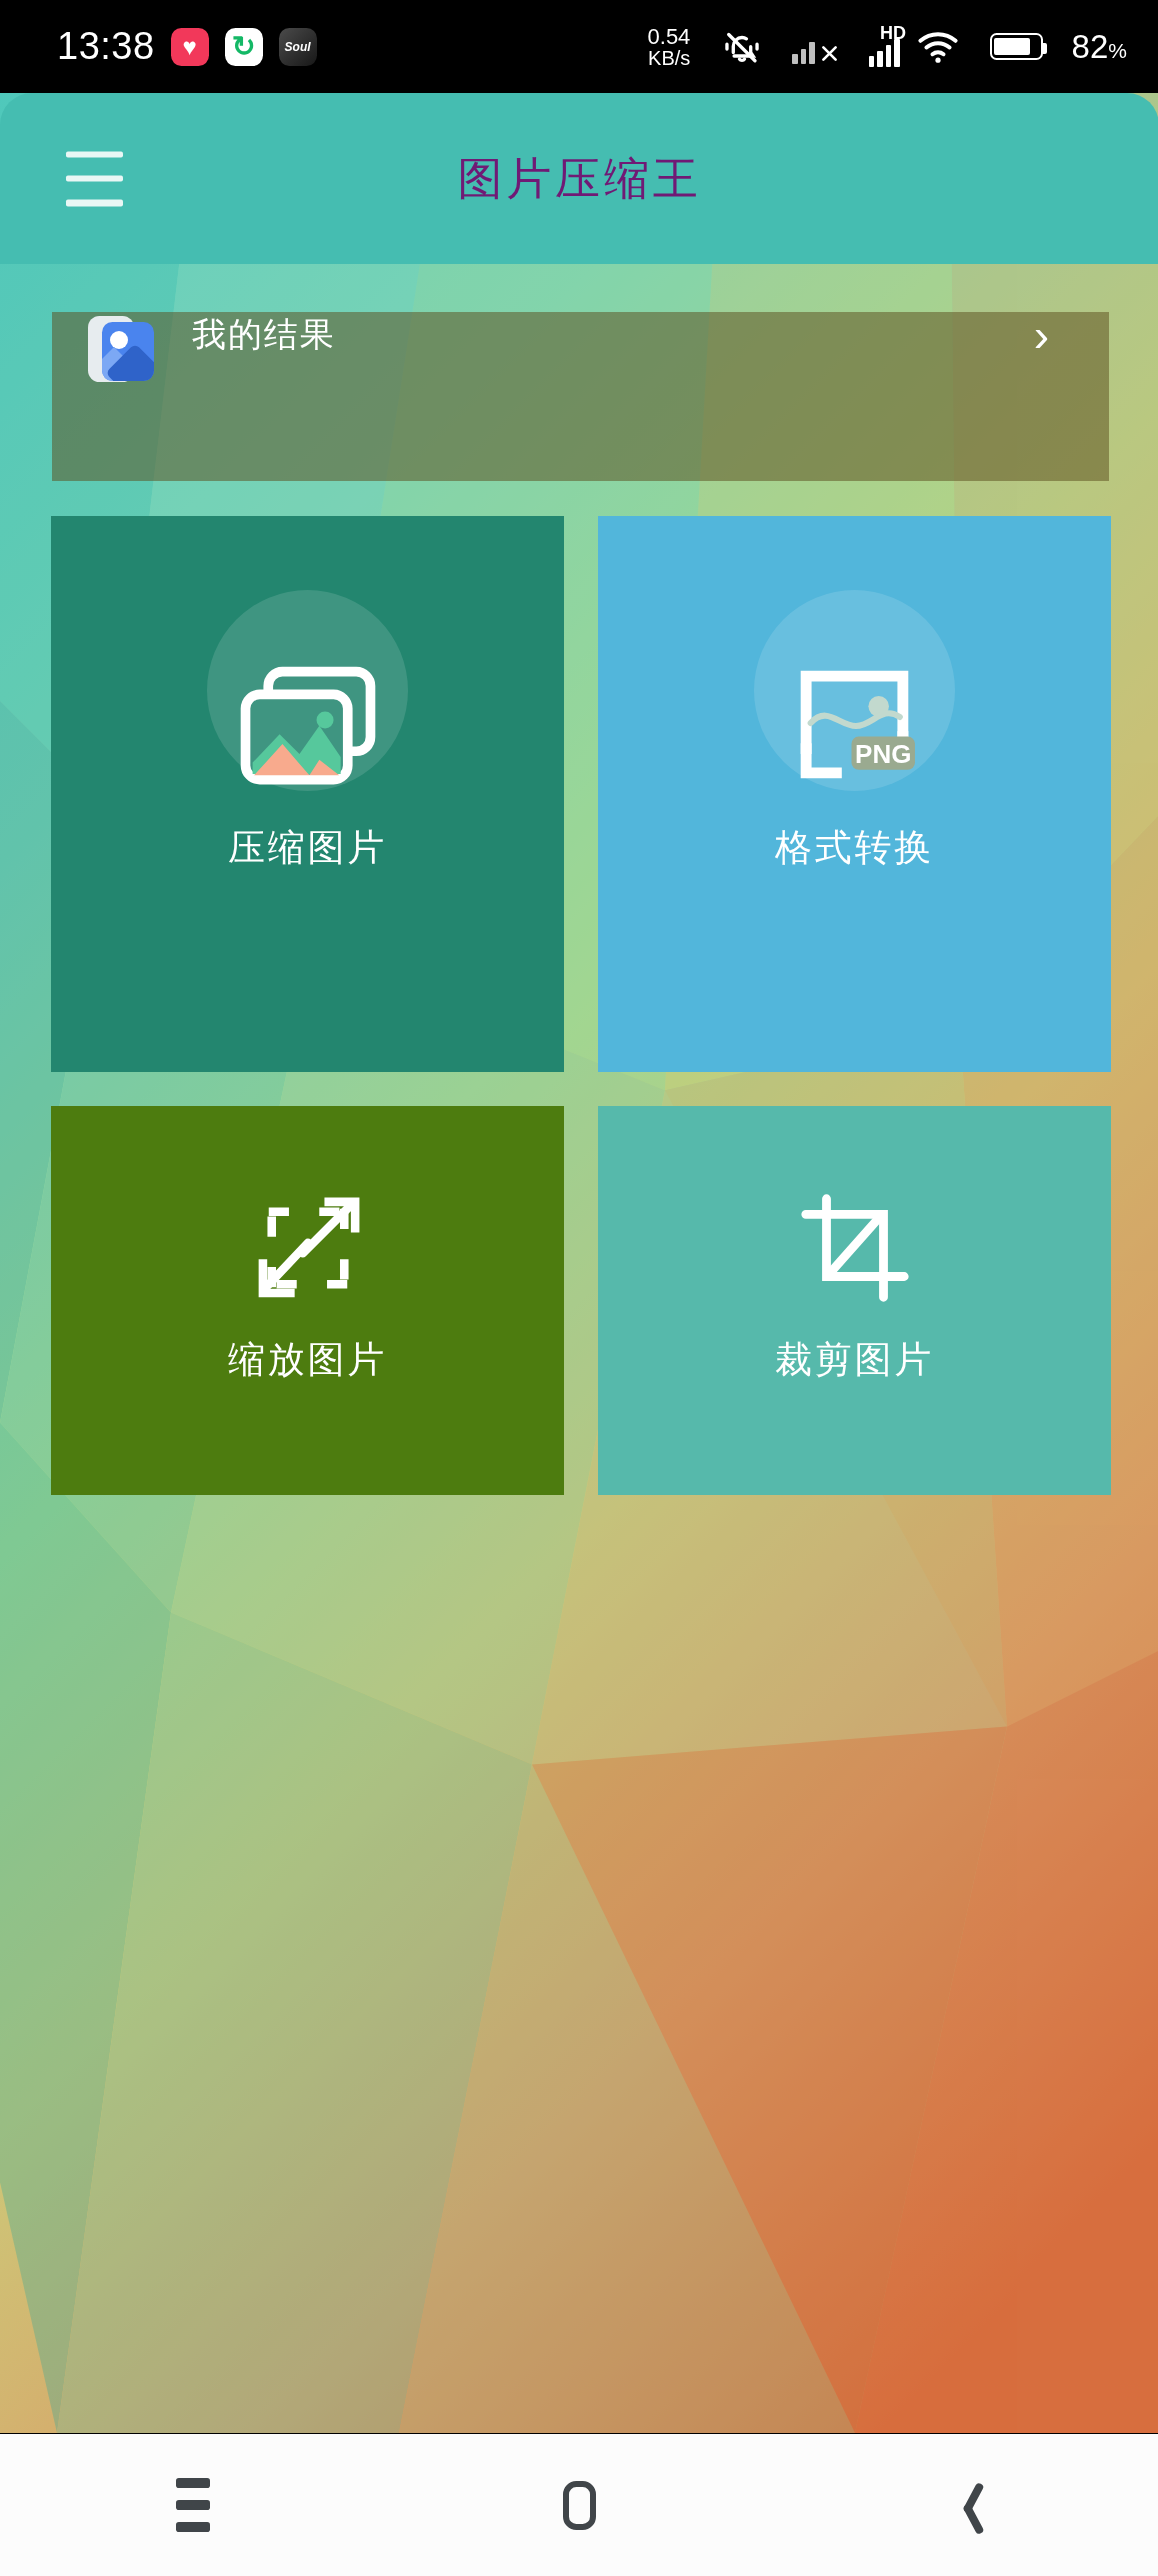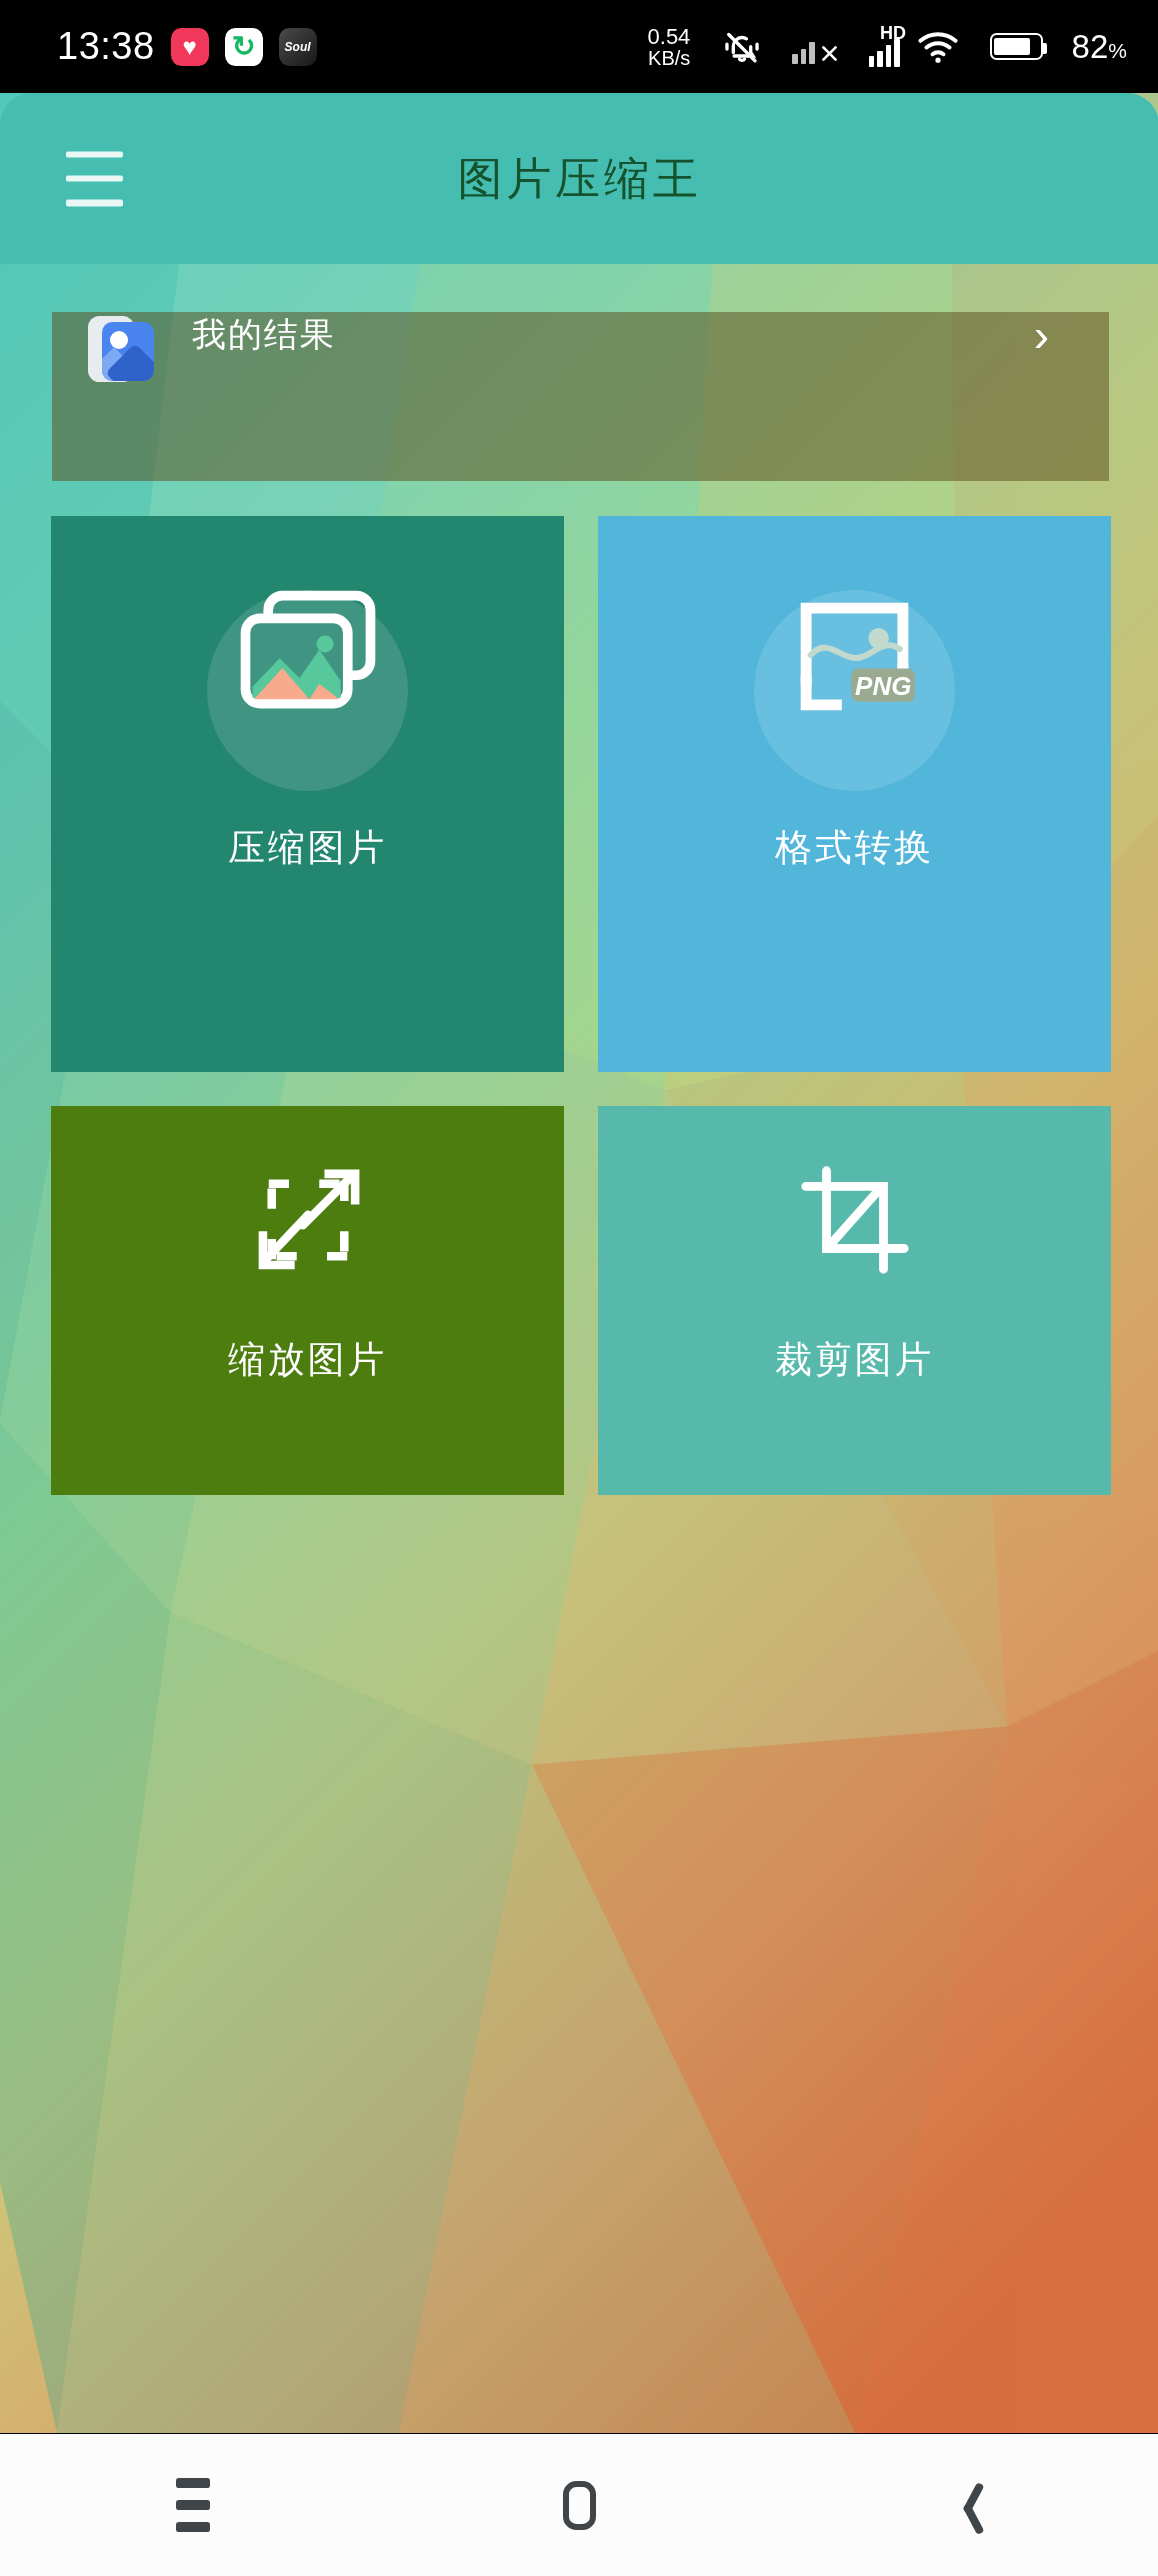--- a/index.html
+++ b/index.html
@@ -55,21 +55,21 @@
   
   #appbar {
     position:absolute; top:93px; left:0; width:1159px; height:171px;
     background:#45bdb1; border-radius:32px 32px 0 0;
     display:flex; align-items:center;
   }
   #menubtn { position:absolute; left:66px; top:50%; transform:translateY(-50%);
              width:57px; height:55px; display:flex; flex-direction:column;
              justify-content:space-between; }
   #menubtn i { display:block; height:6.6px; background:#e9f7f5; border-radius:1.9px; }
-  #apptitle { width:100%; text-align:center; color:#14532d; font-size:45px; letter-spacing:3.8px; }
+  #apptitle { width:100%; text-align:center; color:#701a75; font-size:45px; letter-spacing:3.8px; }
 
   
   #results {
     position:absolute; left:52px; top:312px; width:1057px; height:169px;
     background:rgba(92,78,30,0.52);
     display:flex; align-items:flex-start; padding:0 60px 0 36px;
   }
   #resicon { width:68px; height:74px; position:relative; flex:0 0 auto; }
   #resicon .back { position:absolute; left:0; top:3.8px; width:46px; height:66px;
                    background:#e7ecef; border-radius:11.4px; }
@@ -86,21 +86,21 @@
 
   
   #grid { position:absolute; left:51px; top:516px; width:1060px; }
   .tilerow { display:flex; gap:34px; }
   .tilerow + .tilerow { margin-top:34px; }
   .tile { width:513px; position:relative; display:flex; flex-direction:column;
           align-items:center; overflow:hidden; }
   .tile.tall  { height:556px; padding-top:74px; }
   .tile.short { height:389px; padding-top:57px; }
   .tile-ico-wrap { position:relative; width:201px; height:201px;
-                   display:flex; align-items:flex-start; justify-content:center;font-style:italic; }
+                   display:flex; align-items:flex-end; justify-content:center; }
   .tile.short .tile-ico-wrap { width:142px; height:142px; }
   .halo { position:absolute; inset:0; border-radius:50%; background:rgba(255,255,255,0.13); }
   .tile-label { color:#fff; font-size:37px; letter-spacing:2.8px; margin-top:32px; }
   .tile.short .tile-label { margin-top:30px; }
 
   
   #navbar { position:absolute; left:0; bottom:0; width:1159px; height:142px;
             background:#fcfcfc; display:flex; align-items:center; justify-content:space-around; }
   .navbtn { width:142px; height:142px; display:flex; align-items:center; justify-content:center; }
   #nav-recent { display:flex; flex-direction:column; gap:12.3px; }

